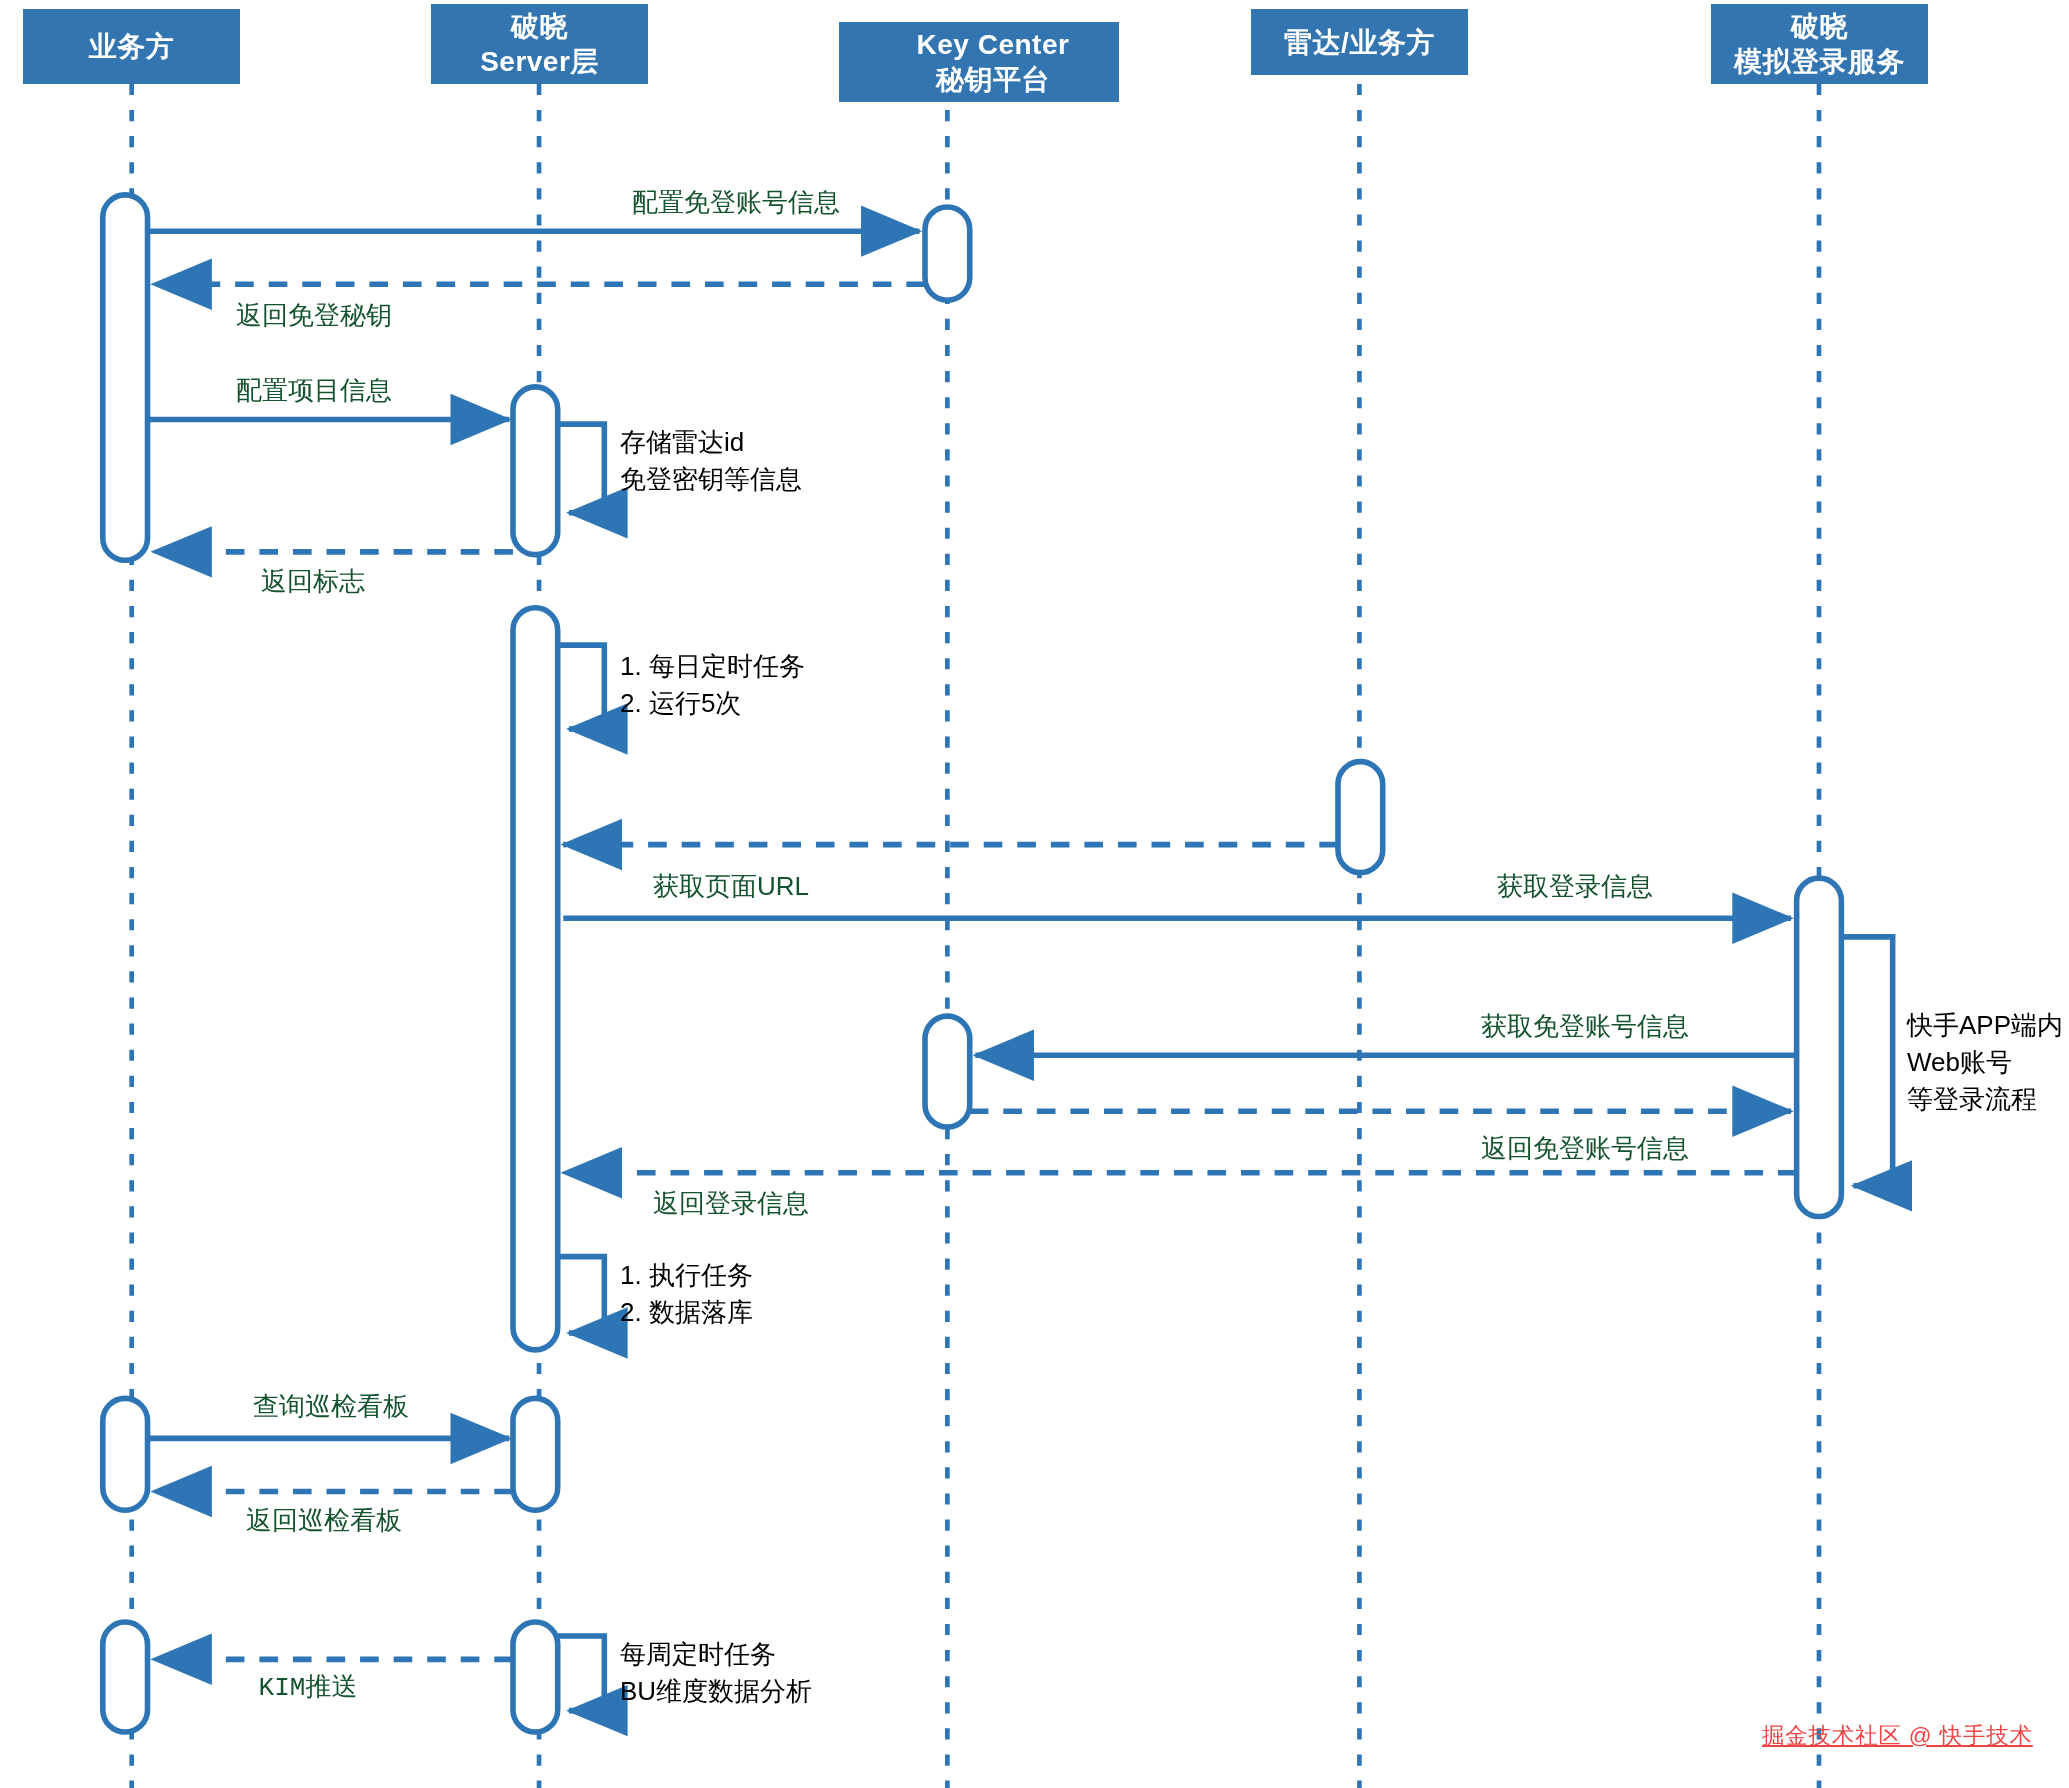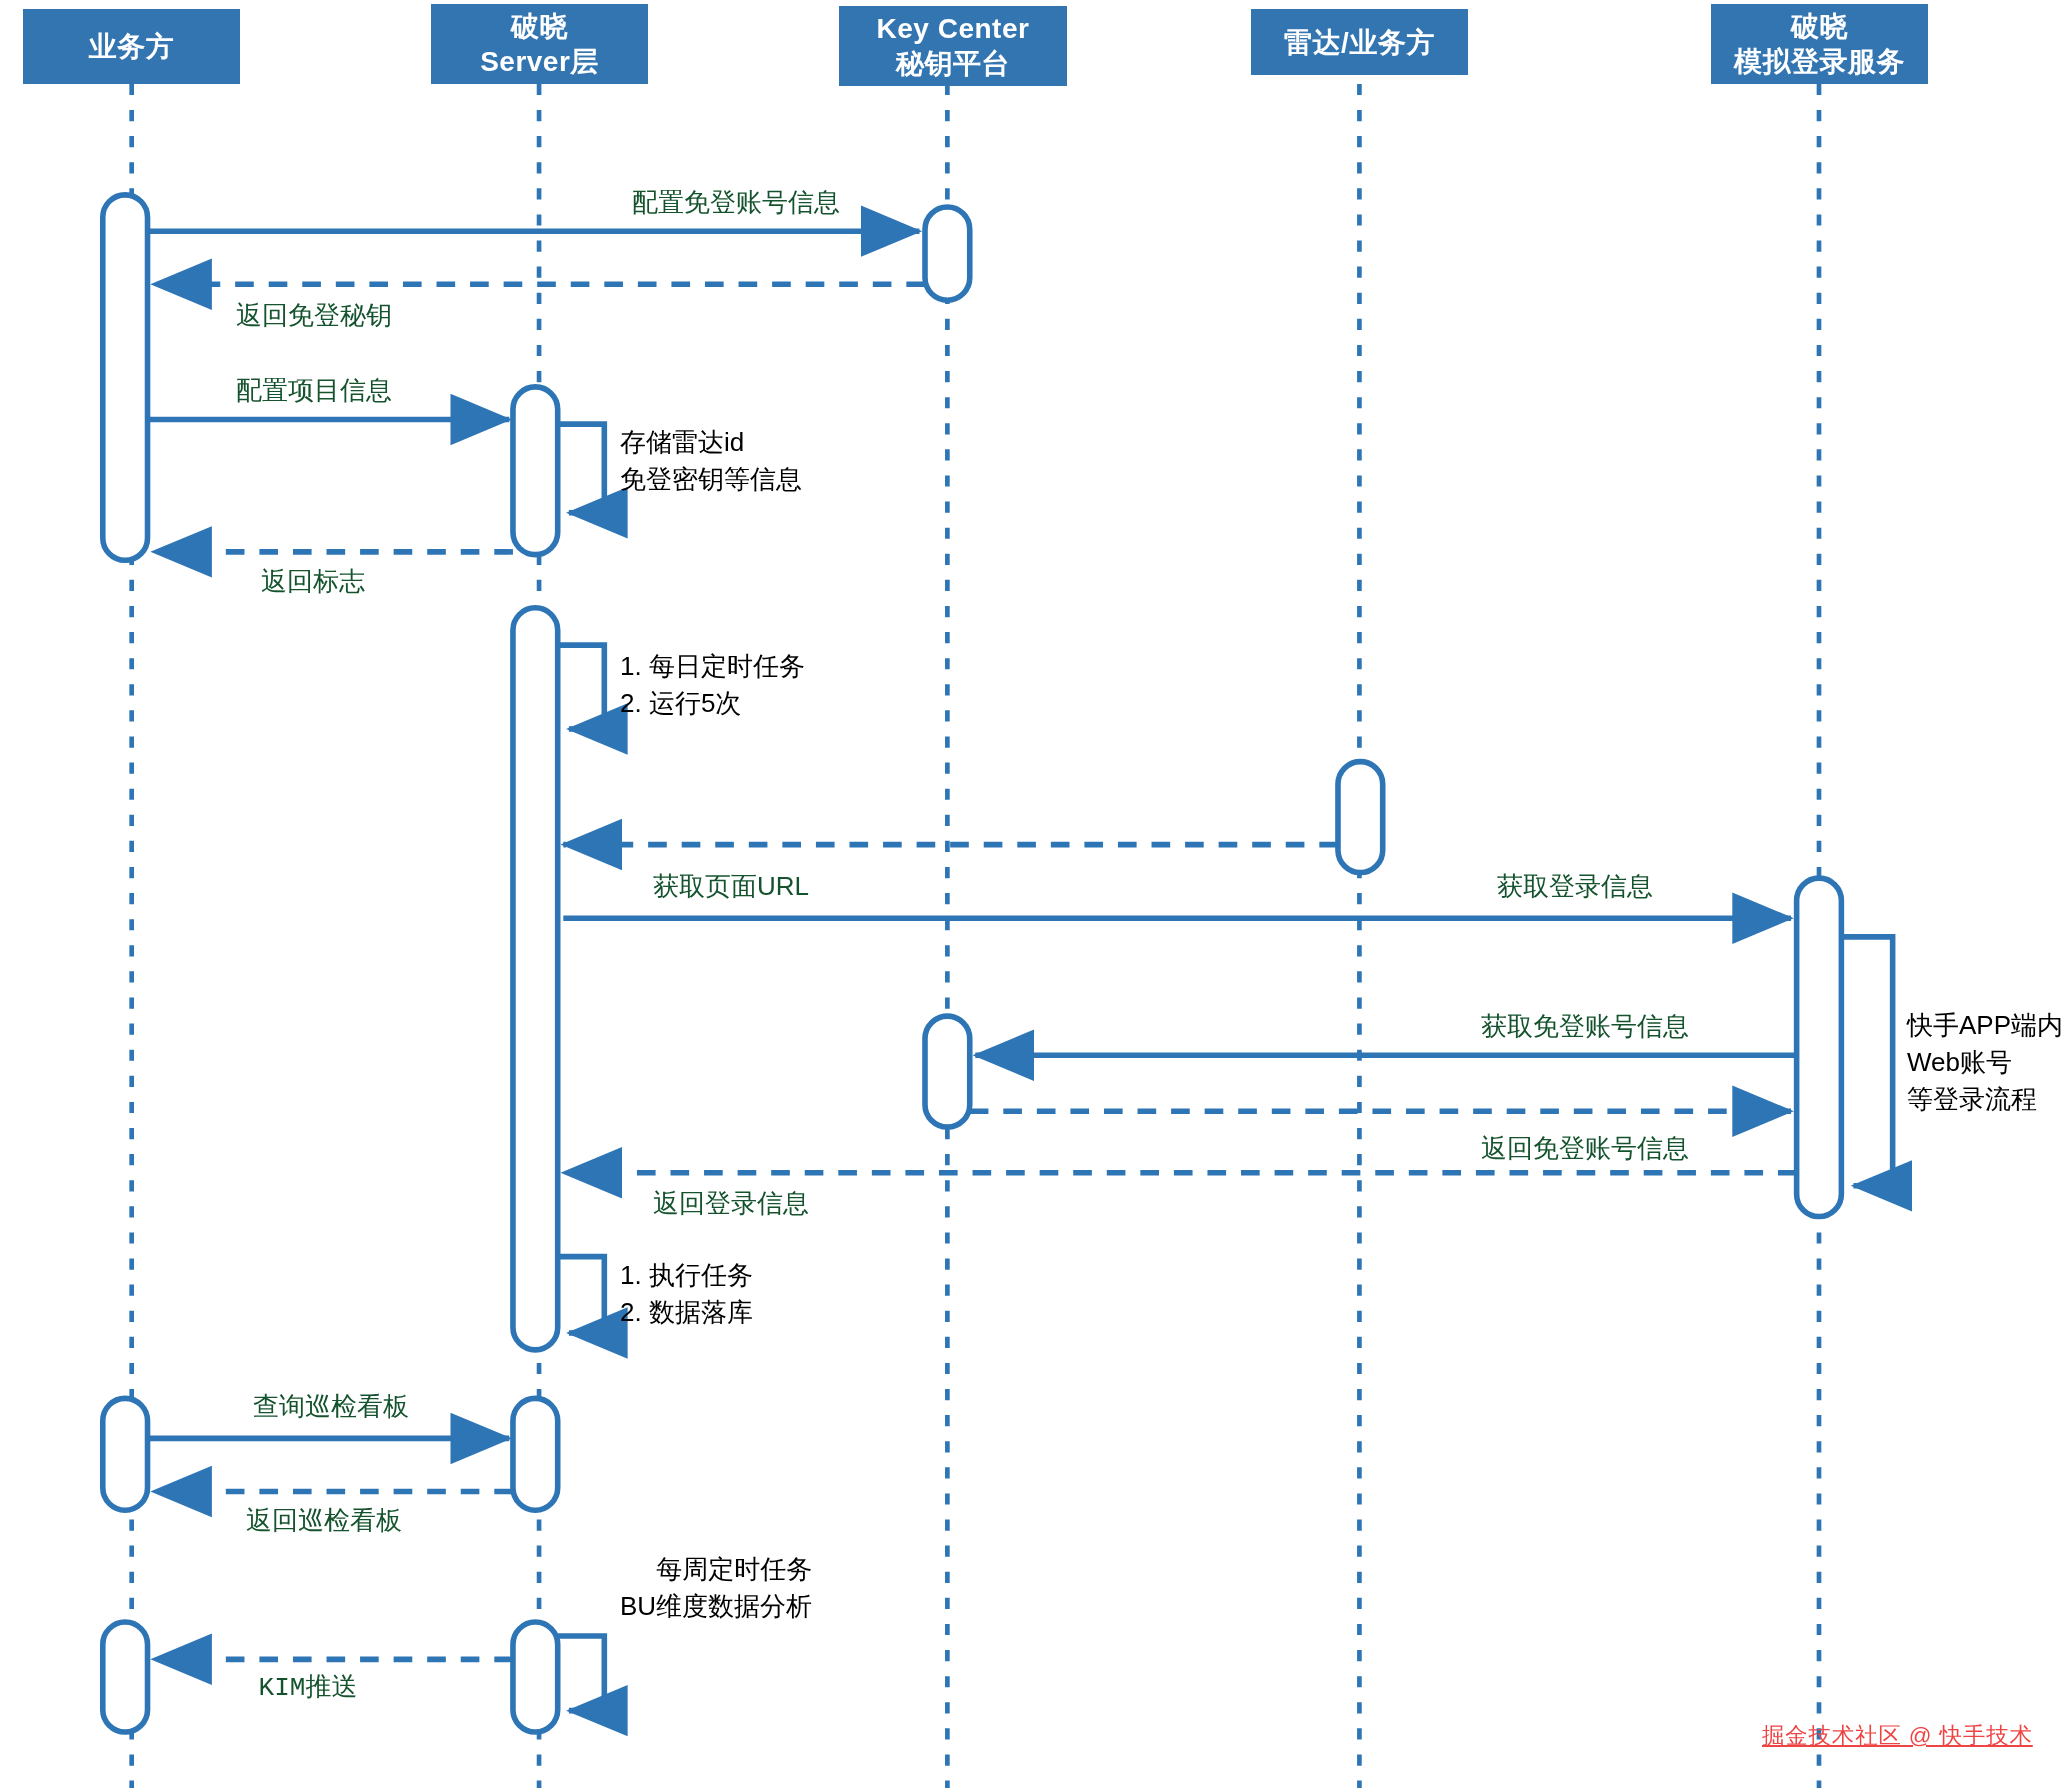--- a/index.html
+++ b/index.html
@@ -139,21 +139,21 @@
 
   <div class="lane-header" style="left:23px; top:9.3px; width:217px; height:75px;">
     <span>业务方</span>
   </div>
 
   <div class="lane-header" style="left:431px; top:3.7px; width:217px; height:80px;">
     <span>破晓</span>
     <span>Server层</span>
   </div>
 
-  <div class="lane-header" style="left:839px; top:6px; width:228px; height:80px;">
+  <div class="lane-header" style="left:839px; top:22px; width:252px; height:80px;padding-left:28px;">
     <span>Key Center</span>
     <span>秘钥平台</span>
   </div>
 
   <div class="lane-header" style="left:1251px; top:9.3px; width:217px; height:66px;">
     <span>雷达/业务方</span>
   </div>
 
   <div class="lane-header" style="left:1711px; top:3.7px; width:217px; height:80px;">
     <span>破晓</span>
@@ -198,21 +198,21 @@
     <span>快手APP端内</span>
     <span>Web账号</span>
     <span>等登录流程</span>
   </div>
 
   <div class="note-label" style="left:620px; top:1257px;">
     <span>1. 执行任务</span>
     <span>2. 数据落库</span>
   </div>
 
-  <div class="note-label" style="left:620px; top:1551px;text-align:right;">
+  <div class="note-label" style="left:620px; top:1636px;">
     <span>每周定时任务</span>
     <span>BU维度数据分析</span>
   </div>
 
   <div class="watermark" style="left:1762px; top:1720px;">掘金技术社区 @ 快手技术</div>
 
 </div>
 
 
 </body></html>

